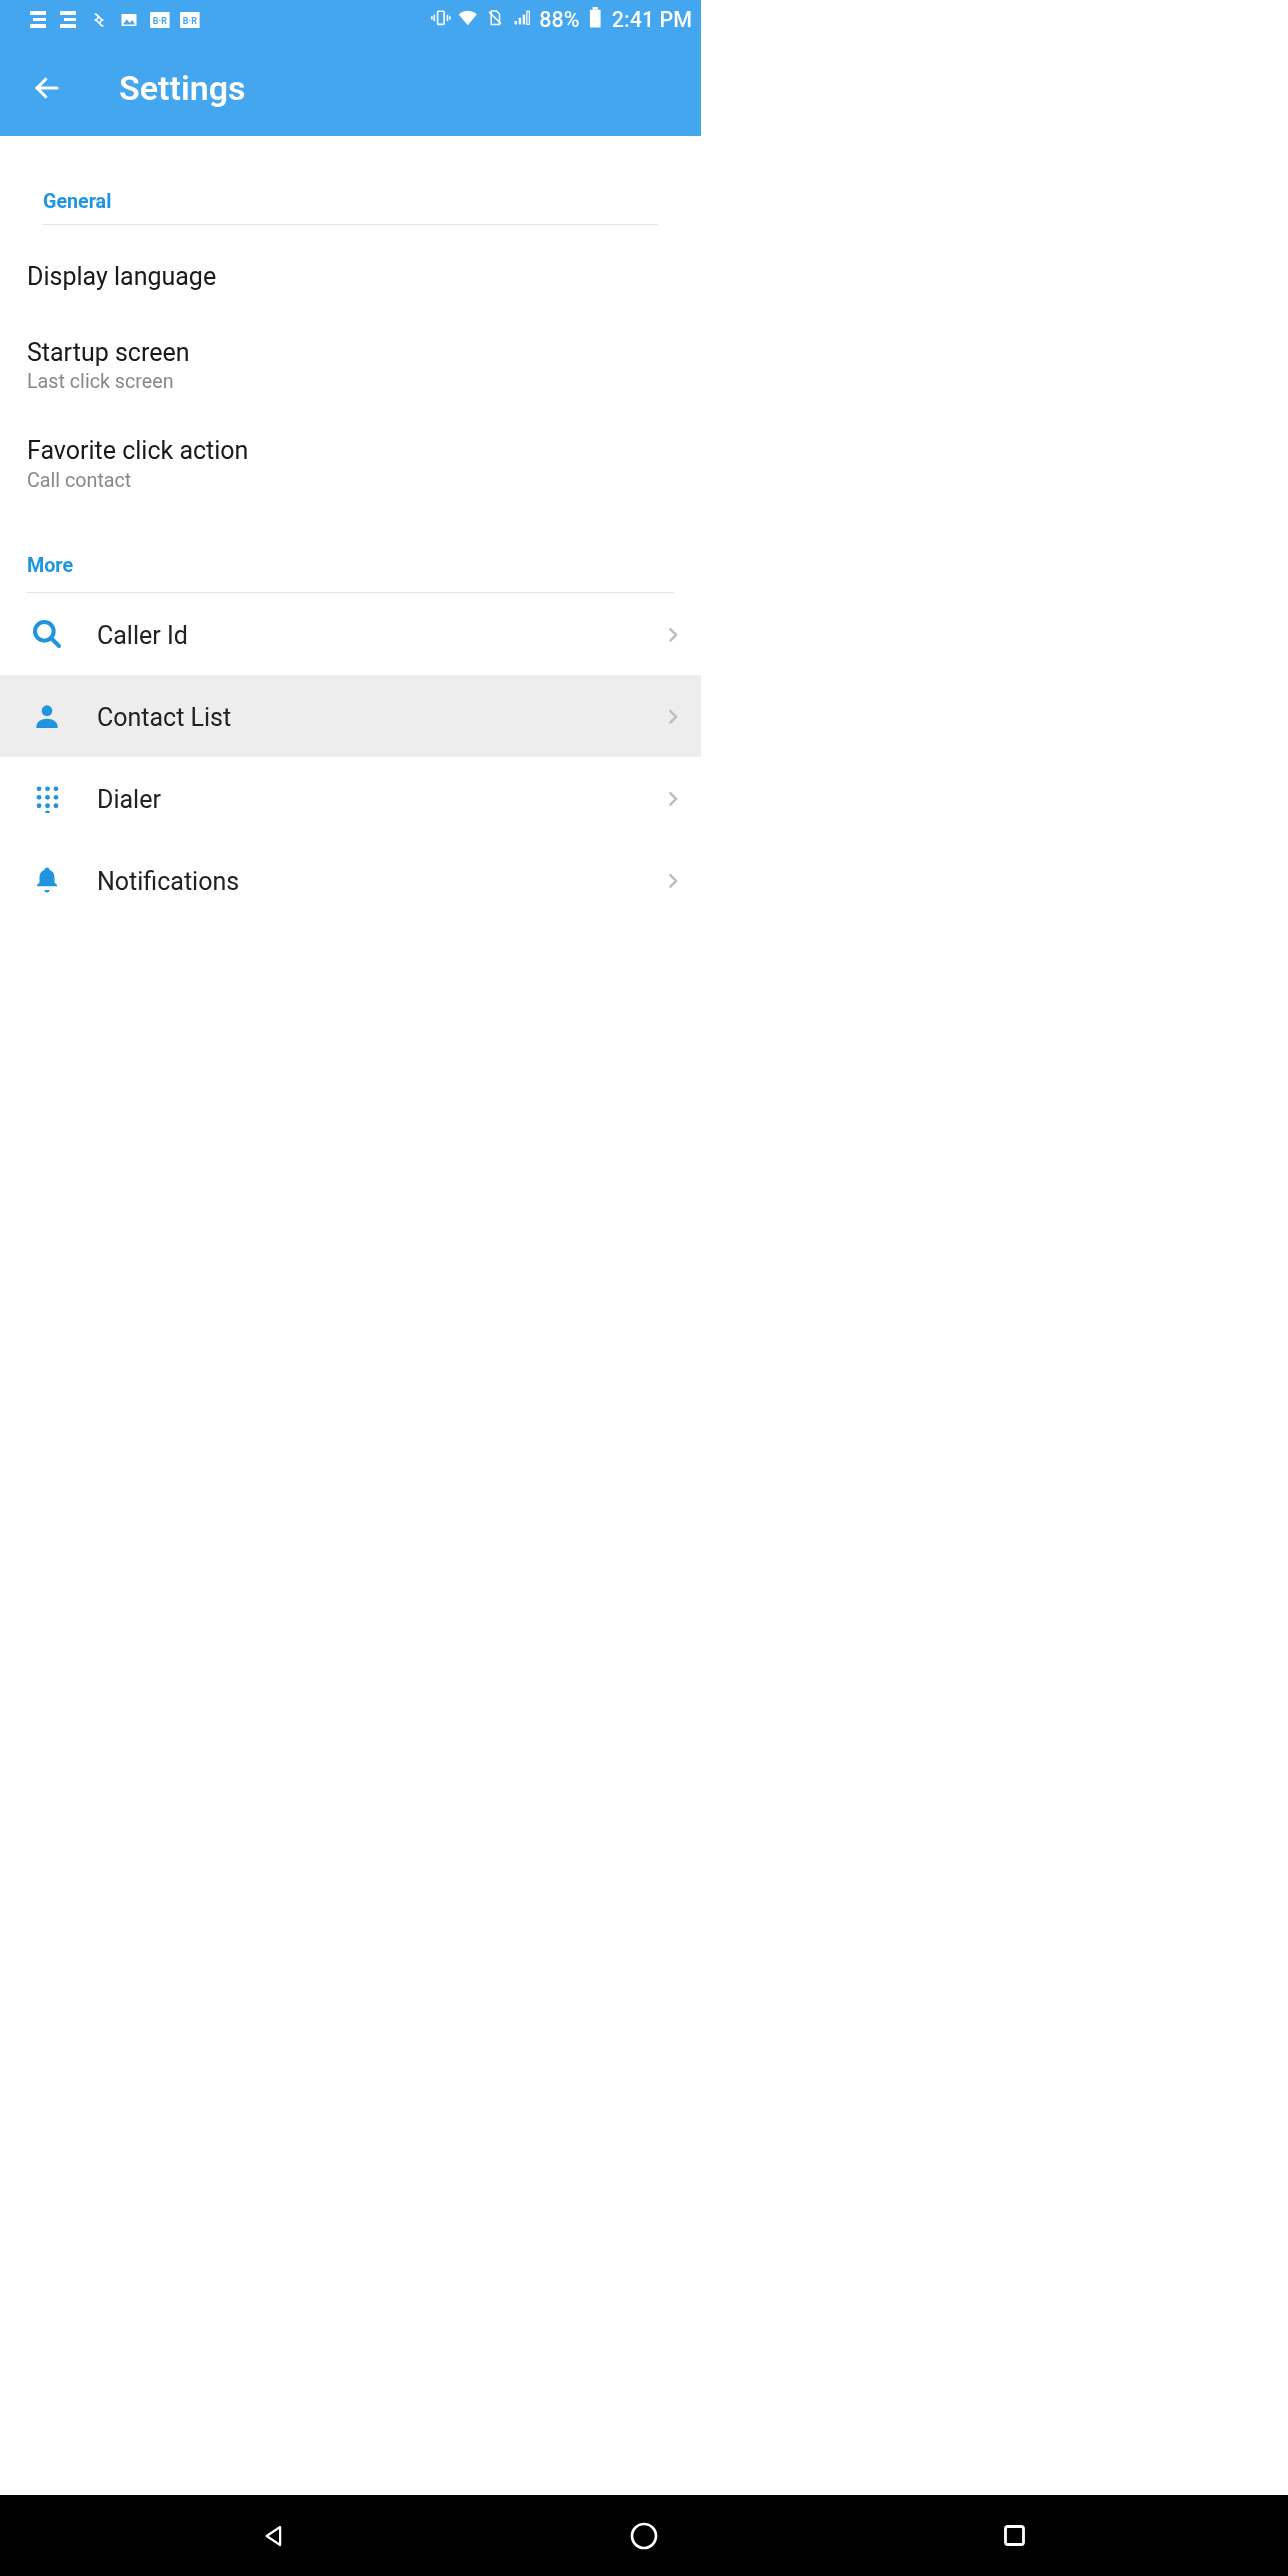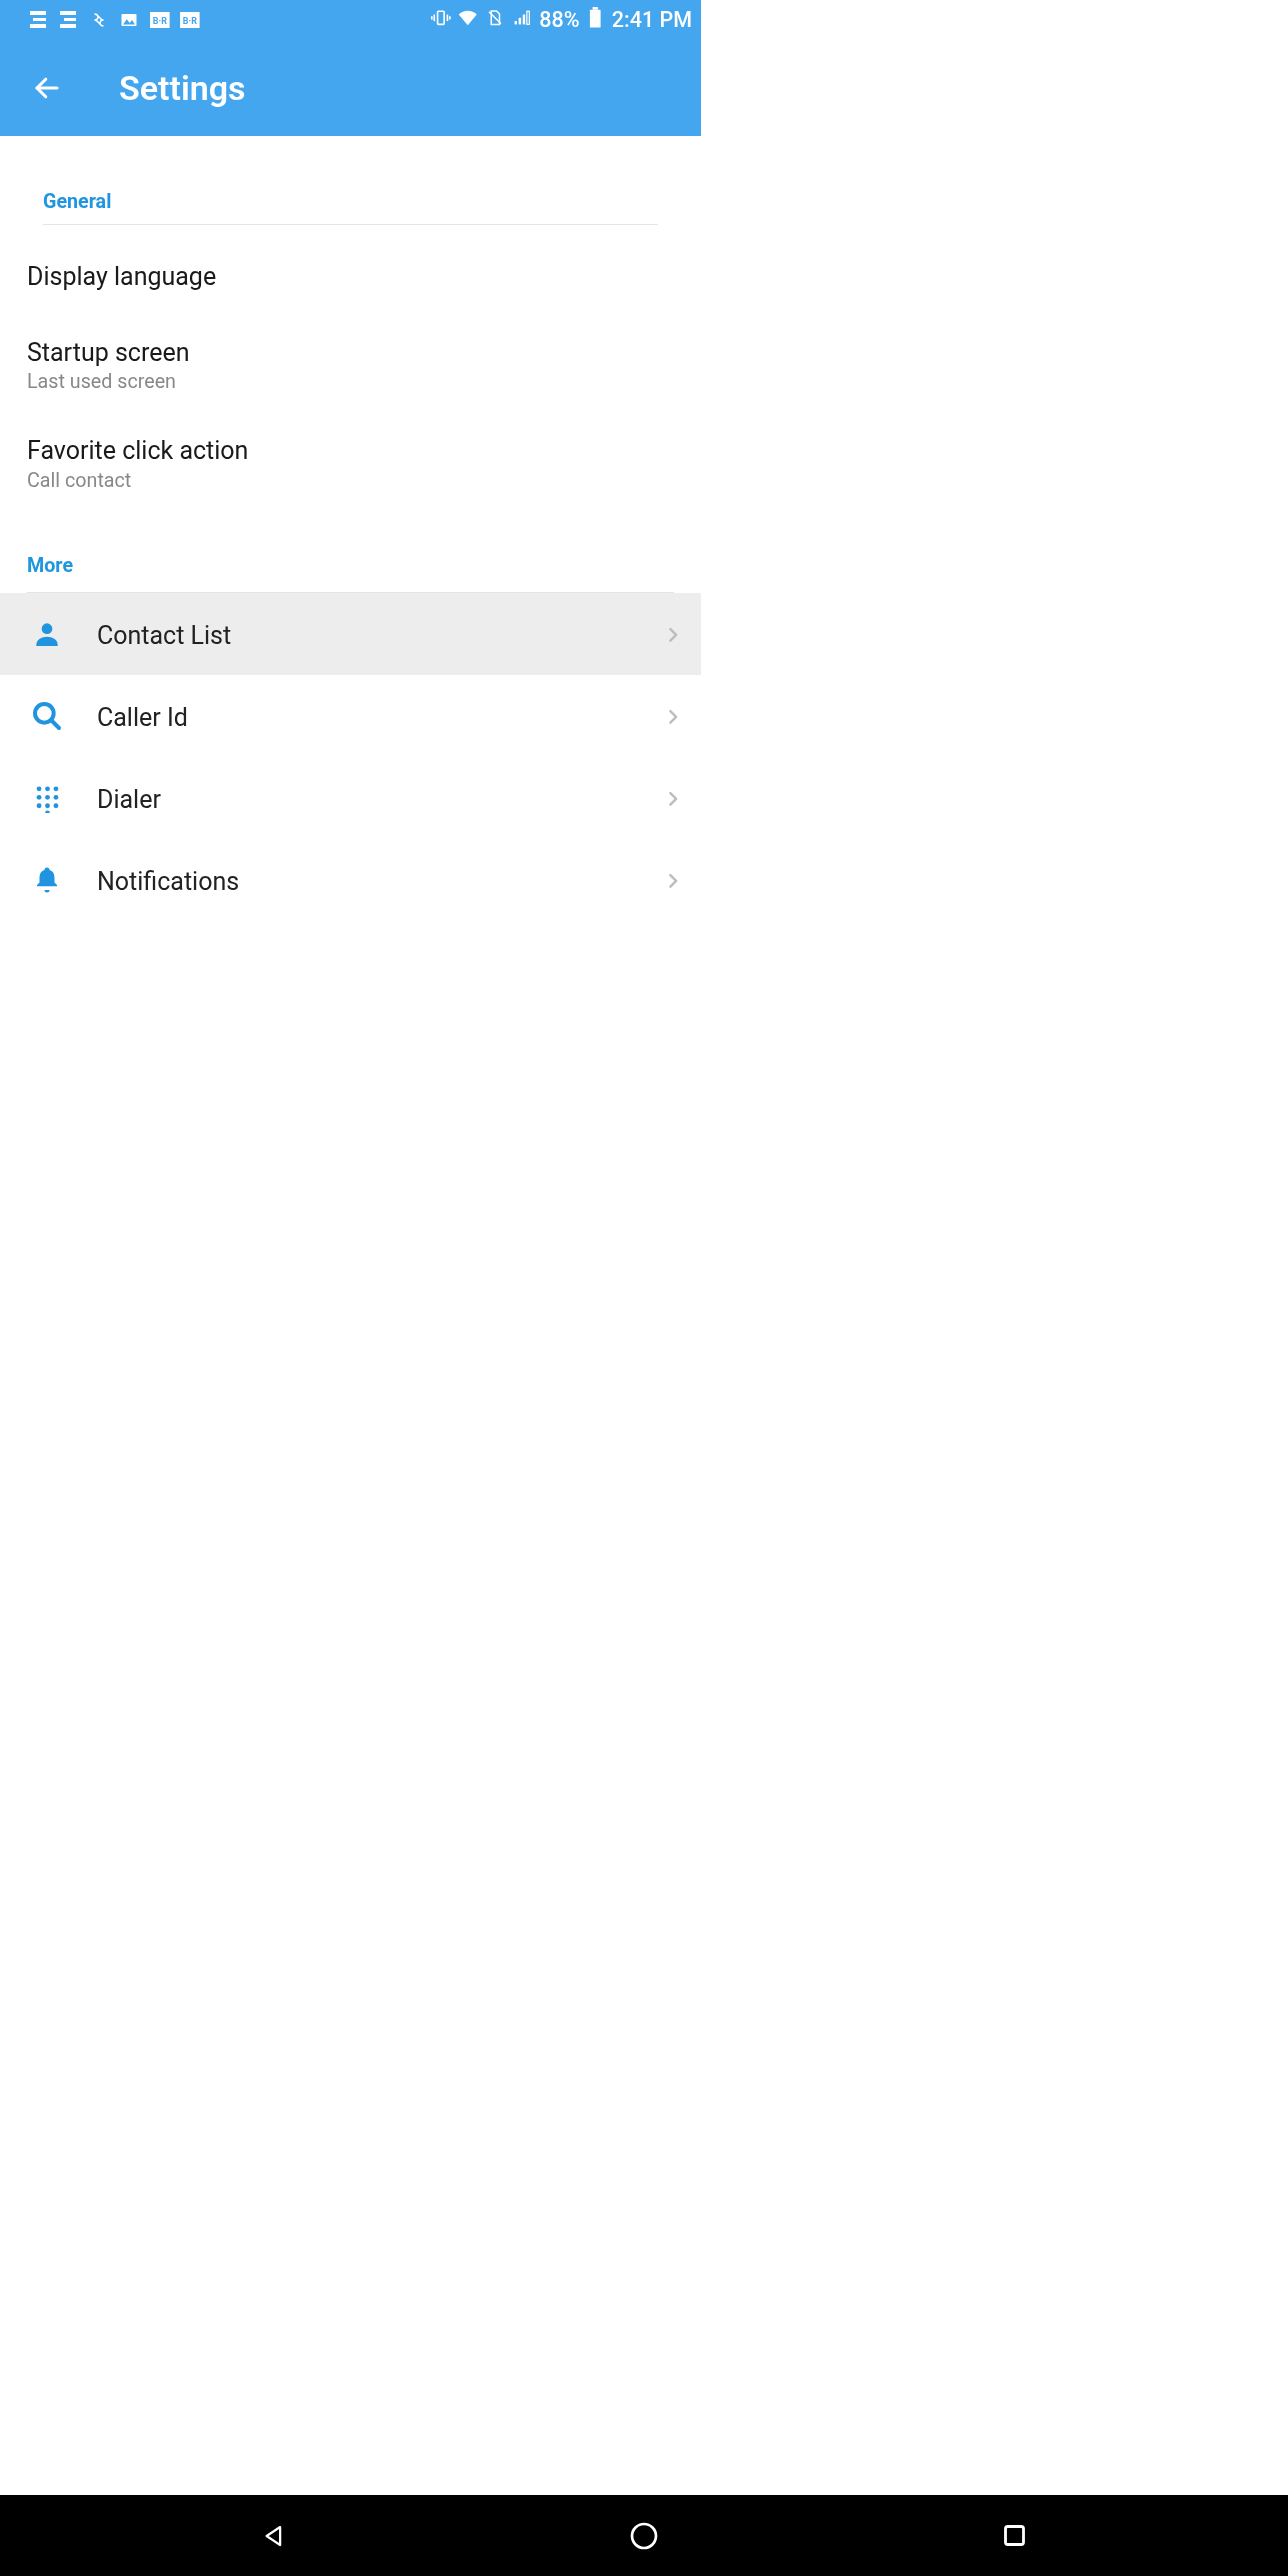--- a/index.html
+++ b/index.html
@@ -257,58 +257,58 @@
   <div class="section-header-inner">
     <div class="section-header" style="margin:16px;padding:38px 0 10.7px 0;">General</div>
   </div>
 
   <div class="general-item">
     <div class="item-title">Display language</div>
   </div>
 
   <div class="general-item">
     <div class="item-title">Startup screen</div>
-    <div class="item-sub">Last used screen</div>
+    <div class="item-sub">Last click screen</div>
   </div>
 
   <div class="general-item">
     <div class="item-title">Favorite click action</div>
     <div class="item-sub">Call contact</div>
   </div>
 
   <div class="section-divider-wrap">
     <div class="section-header2">More</div>
   </div>
 
   <div class="more-list">
 
+
+    <div class="more-item">
+      <div class="more-icon">
+        <svg width="32" height="32" viewBox="0 0 24 24" fill="none" stroke="#2094df" stroke-width="3" stroke-linecap="round">
+            <circle cx="10" cy="10" r="7"></circle>
+            <line x1="21" y1="21" x2="15" y2="15"></line>
+          </svg>
+      </div>
+      <div class="more-label">Caller Id</div>
+      <div class="chevron">
+        <svg width="19.7" height="19.7" viewBox="0 0 24 24" fill="none" stroke="#bdbdbd" stroke-width="3" stroke-linecap="round" stroke-linejoin="round">
+            <polyline points="9 5 16 12 9 19"></polyline>
+          </svg>
+      </div>
+    </div>
 
     <div class="more-item highlight">
       <div class="more-icon">
         <svg width="32" height="32" viewBox="0 0 24 24" fill="#2094df">
             <circle cx="12" cy="8" r="4"></circle>
             <path d="M4 20c0-4 4-6 8-6s8 2 8 6v1H4z"></path>
           </svg>
       </div>
       <div class="more-label">Contact List</div>
-      <div class="chevron">
-        <svg width="19.7" height="19.7" viewBox="0 0 24 24" fill="none" stroke="#bdbdbd" stroke-width="3" stroke-linecap="round" stroke-linejoin="round">
-            <polyline points="9 5 16 12 9 19"></polyline>
-          </svg>
-      </div>
-    </div>
-
-    <div class="more-item">
-      <div class="more-icon">
-        <svg width="32" height="32" viewBox="0 0 24 24" fill="none" stroke="#2094df" stroke-width="3" stroke-linecap="round">
-            <circle cx="10" cy="10" r="7"></circle>
-            <line x1="21" y1="21" x2="15" y2="15"></line>
-          </svg>
-      </div>
-      <div class="more-label">Caller Id</div>
       <div class="chevron">
         <svg width="19.7" height="19.7" viewBox="0 0 24 24" fill="none" stroke="#bdbdbd" stroke-width="3" stroke-linecap="round" stroke-linejoin="round">
             <polyline points="9 5 16 12 9 19"></polyline>
           </svg>
       </div>
     </div>
 
     <div class="more-item">
       <div class="more-icon">
         <svg width="29" height="29" viewBox="0 0 24 24" fill="#2094df">

